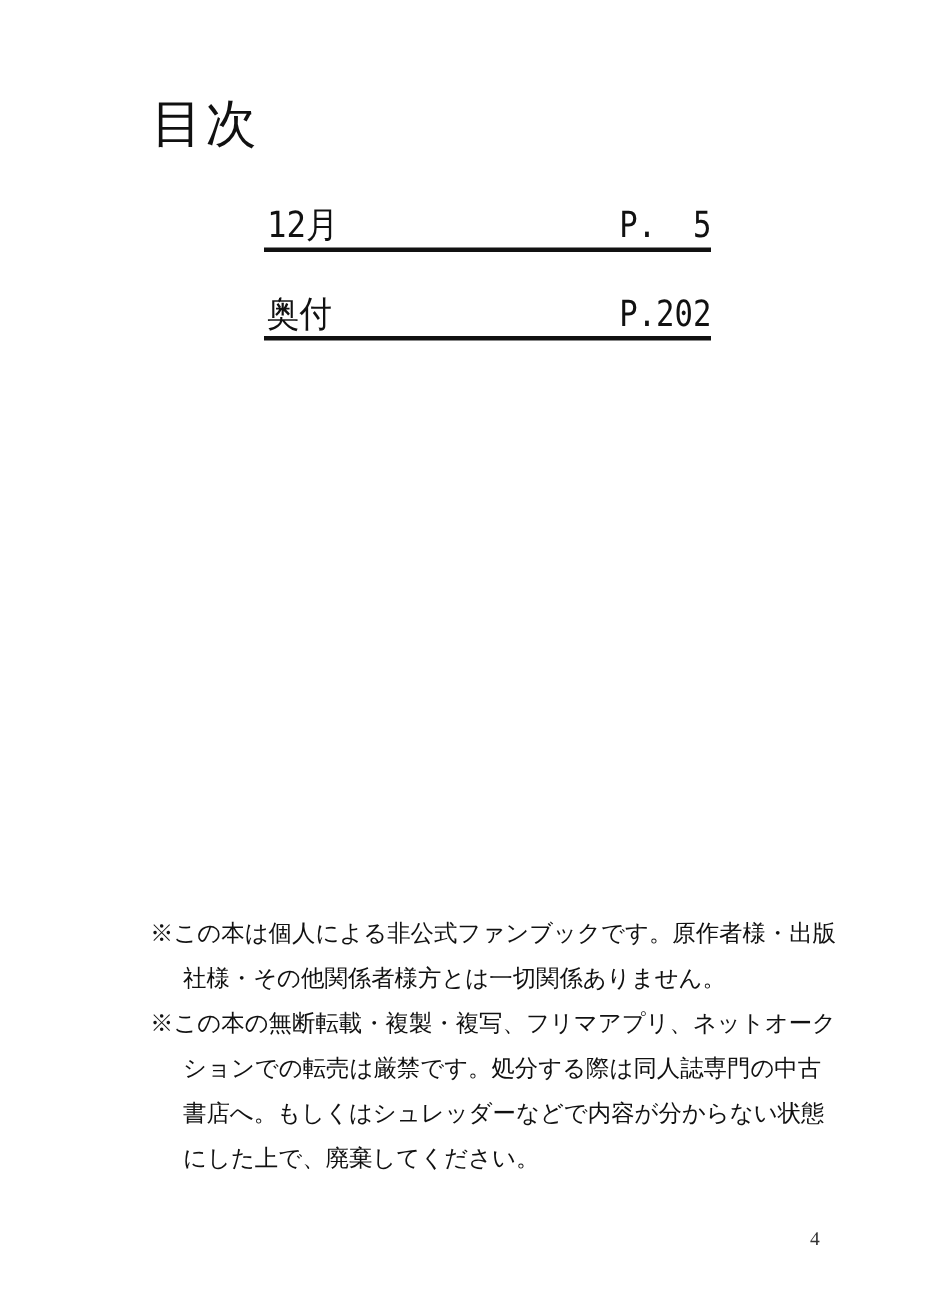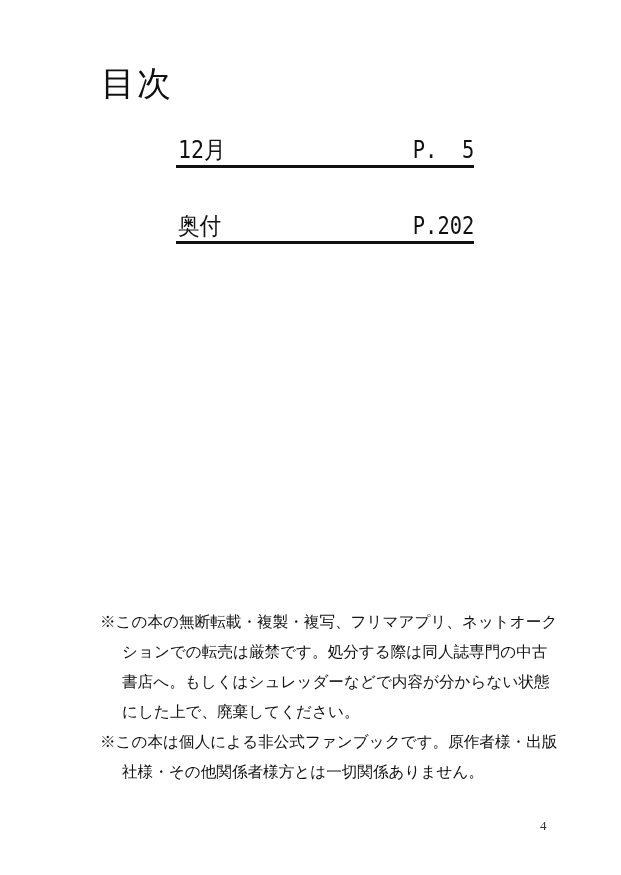--- a/index.html
+++ b/index.html
@@ -5,21 +5,21 @@
   html, body { margin: 0; padding: 0; background: #ffffff; }
   body { width: 621px; height: 875px; position: relative; overflow: hidden; color: #111; }
   .page { position: absolute; left: 0; top: 0; width: 621px; height: 752px; background: #fff; }
   .title {
     position: absolute; left: 101px; top: 60px;
     font-family: "DejaVu Sans", sans-serif; font-size: 34px; line-height: 46px;
     letter-spacing: 2px; font-weight: normal; margin: 0;
   }
   .toc { position: absolute; left: 176px; top: 134px; width: 298px; }
   .toc-row {
-    position: relative; height: 31px; margin-bottom: 42px;
+    position: relative; height: 31px; margin-bottom: 25px;
     border-bottom: 3px solid #111;
     font-family: "DejaVu Sans Mono", monospace; font-size: 24px; line-height: 30px;
   }
   .toc-label { position: absolute; left: 2px; bottom: 0; transform: scaleX(0.9); transform-origin: left bottom; }
   .toc-page { position: absolute; right: 0; bottom: 0; white-space: pre; transform: scaleX(0.85); transform-origin: right bottom; }
   .notes {
     position: absolute; left: 100px; top: 607px; width: 460px;
     font-family: "DejaVu Serif", serif; font-size: 15.6px; line-height: 30px;
   }
   .note { margin: 0; padding-left: 22px; text-indent: -22px; }
@@ -39,18 +39,18 @@
       <span class="toc-label">12月</span>
       <span class="toc-page">P.  5</span>
     </div>
     <div class="toc-row">
       <span class="toc-label">奥付</span>
       <span class="toc-page">P.202</span>
     </div>
   </div>
 
   <div class="notes">
+    <p class="note">※この本は個人による非公式ファンブックです。原作者様・出版社様・その他関係者様方とは一切関係ありません。</p>
     <p class="note">※この本の無断転載・複製・複写、フリマアプリ、ネットオークションでの転売は厳禁です。処分する際は同人誌専門の中古書店へ。もしくはシュレッダーなどで内容が分からない状態にした上で、廃棄してください。</p>
-    <p class="note">※この本は個人による非公式ファンブックです。原作者様・出版社様・その他関係者様方とは一切関係ありません。</p>
   </div>
 
   <div class="page-number">4</div>
 </div>
 
 </body></html>

